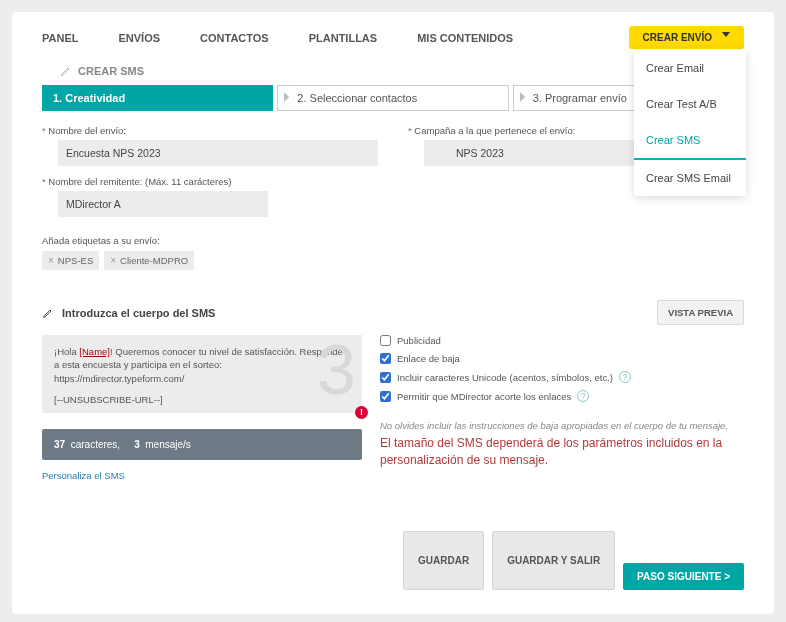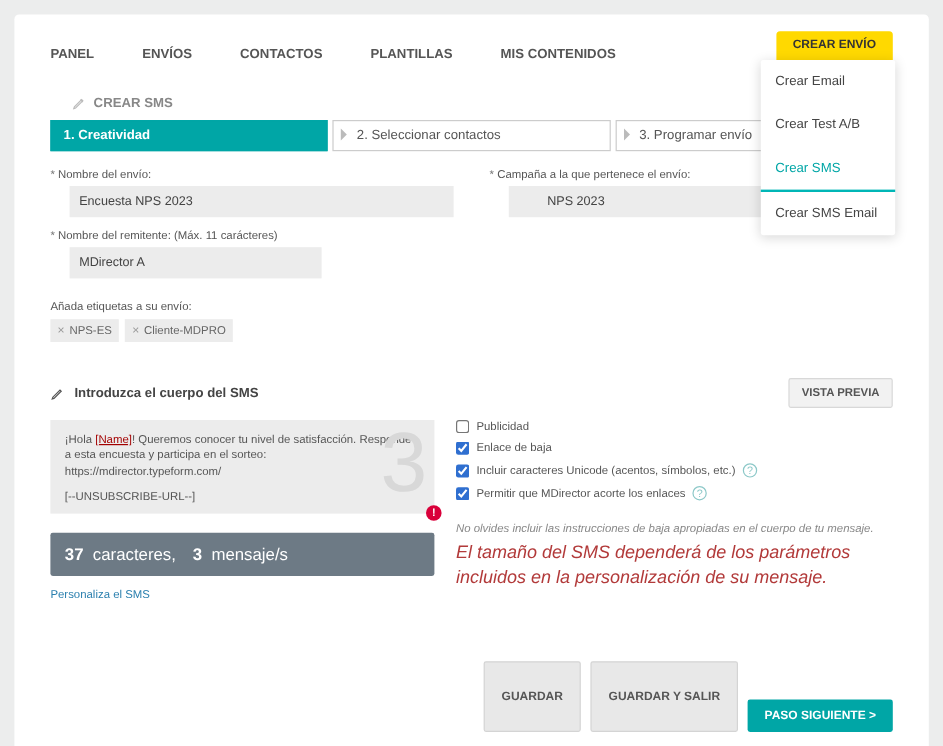--- a/index.html
+++ b/index.html
@@ -39,21 +39,20 @@
     font-weight: 600;
     border: none;
     padding: 6px 14px;
     border-radius: 3px;
     font-size: 10px;
     cursor: pointer;
     display: flex;
     align-items: flex-start;
     gap: 10px;
     margin-left: auto;
-    flex-direction: column;
   }
   .caret-down { width:0; height:0; border-left:4px solid transparent; border-right:4px solid transparent; border-top:5px solid #333; display:inline-block; }
   
   .dropdown {
     position: absolute;
     right: 28px;
     top: 38px;
     width: 112px;
     background: #fff;
     box-shadow: 0 2px 10px rgba(0,0,0,0.15);
@@ -144,32 +143,32 @@
     line-height:1.4;
   }
   .sms-box .name-tag { color:#a30000; text-decoration:underline; }
   .big3 {
     position:absolute; right:6px; top:0px; font-size:70px; font-weight:300; color:#d8d8d8; line-height:1;
   }
   .warn-badge {
     position:absolute; right:-6px; bottom:-6px; width:13px; height:13px; border-radius:50%; background:#d9003a; color:#fff; font-size:9px; font-weight:700; display:flex; align-items:center; justify-content:center;
   }
   .counter {
-    margin-top:16px; background:#6d7a85; color:#fff; padding:10px 12px; font-size:14px; border-radius:2px;
+    margin-top:16px; background:#6d7a85; color:#fff; padding:10px 12px; font-size:10px; border-radius:2px;
     display:flex; gap:14px;align-items:flex-end;
   }
   .personalize { margin-top:10px; color:#2a7fae; font-size:9.5px; cursor:pointer; }
   .sms-right { flex:1; font-size:9.5px; color:#555; }
   .chk-row { display:flex; align-items:center; gap:6px; margin-bottom:7px; }
   .chk { width:11px; height:11px; accent-color:#2f6fd0; }
   .help-circle {
     width:12px; height:12px; border:1px solid #8cc8c8; border-radius:50%; color:#8cc8c8; font-size:9px; display:inline-flex; align-items:center; justify-content:center; cursor:pointer;
   }
   .note-italic { font-style:italic; color:#888; margin:18px 0 4px 0; font-size:9.5px; }
-  .note-red { color:#b23a3a; font-style:italic; font-size:15px; line-height:1.4; }
+  .note-red { color:#b23a3a; font-size:12px; line-height:1.4; }
   
   .bottom-btns { display:flex; gap:8px; justify-content:flex-end; margin-top:50px; }
   .btn-grey { background:#e8e8e8; border:1px solid #d4d4d4; color:#555; font-size:10px; font-weight:600; padding:8px 14px; border-radius:2px; cursor:pointer; }
   .btn-teal { background:#00a6a6; border:none; color:#fff; font-size:10px; font-weight:700; padding:8px 14px; border-radius:2px; cursor:pointer;margin-top:32px; }
 </style>
 </head>
 <body>
 
 <div class="page">
 

